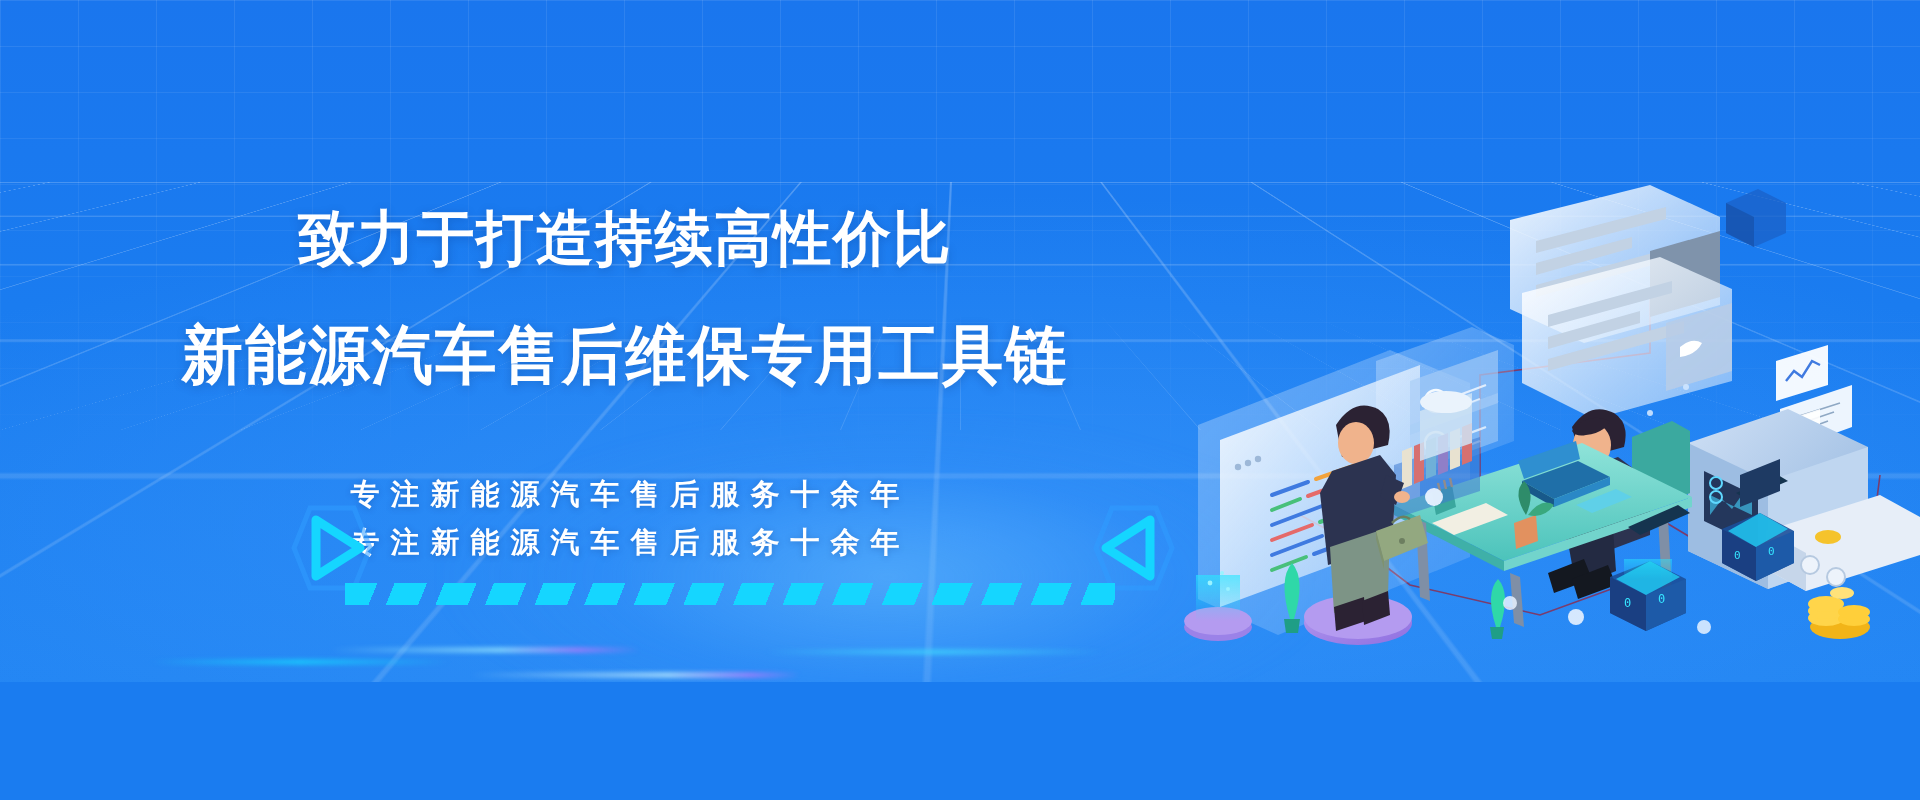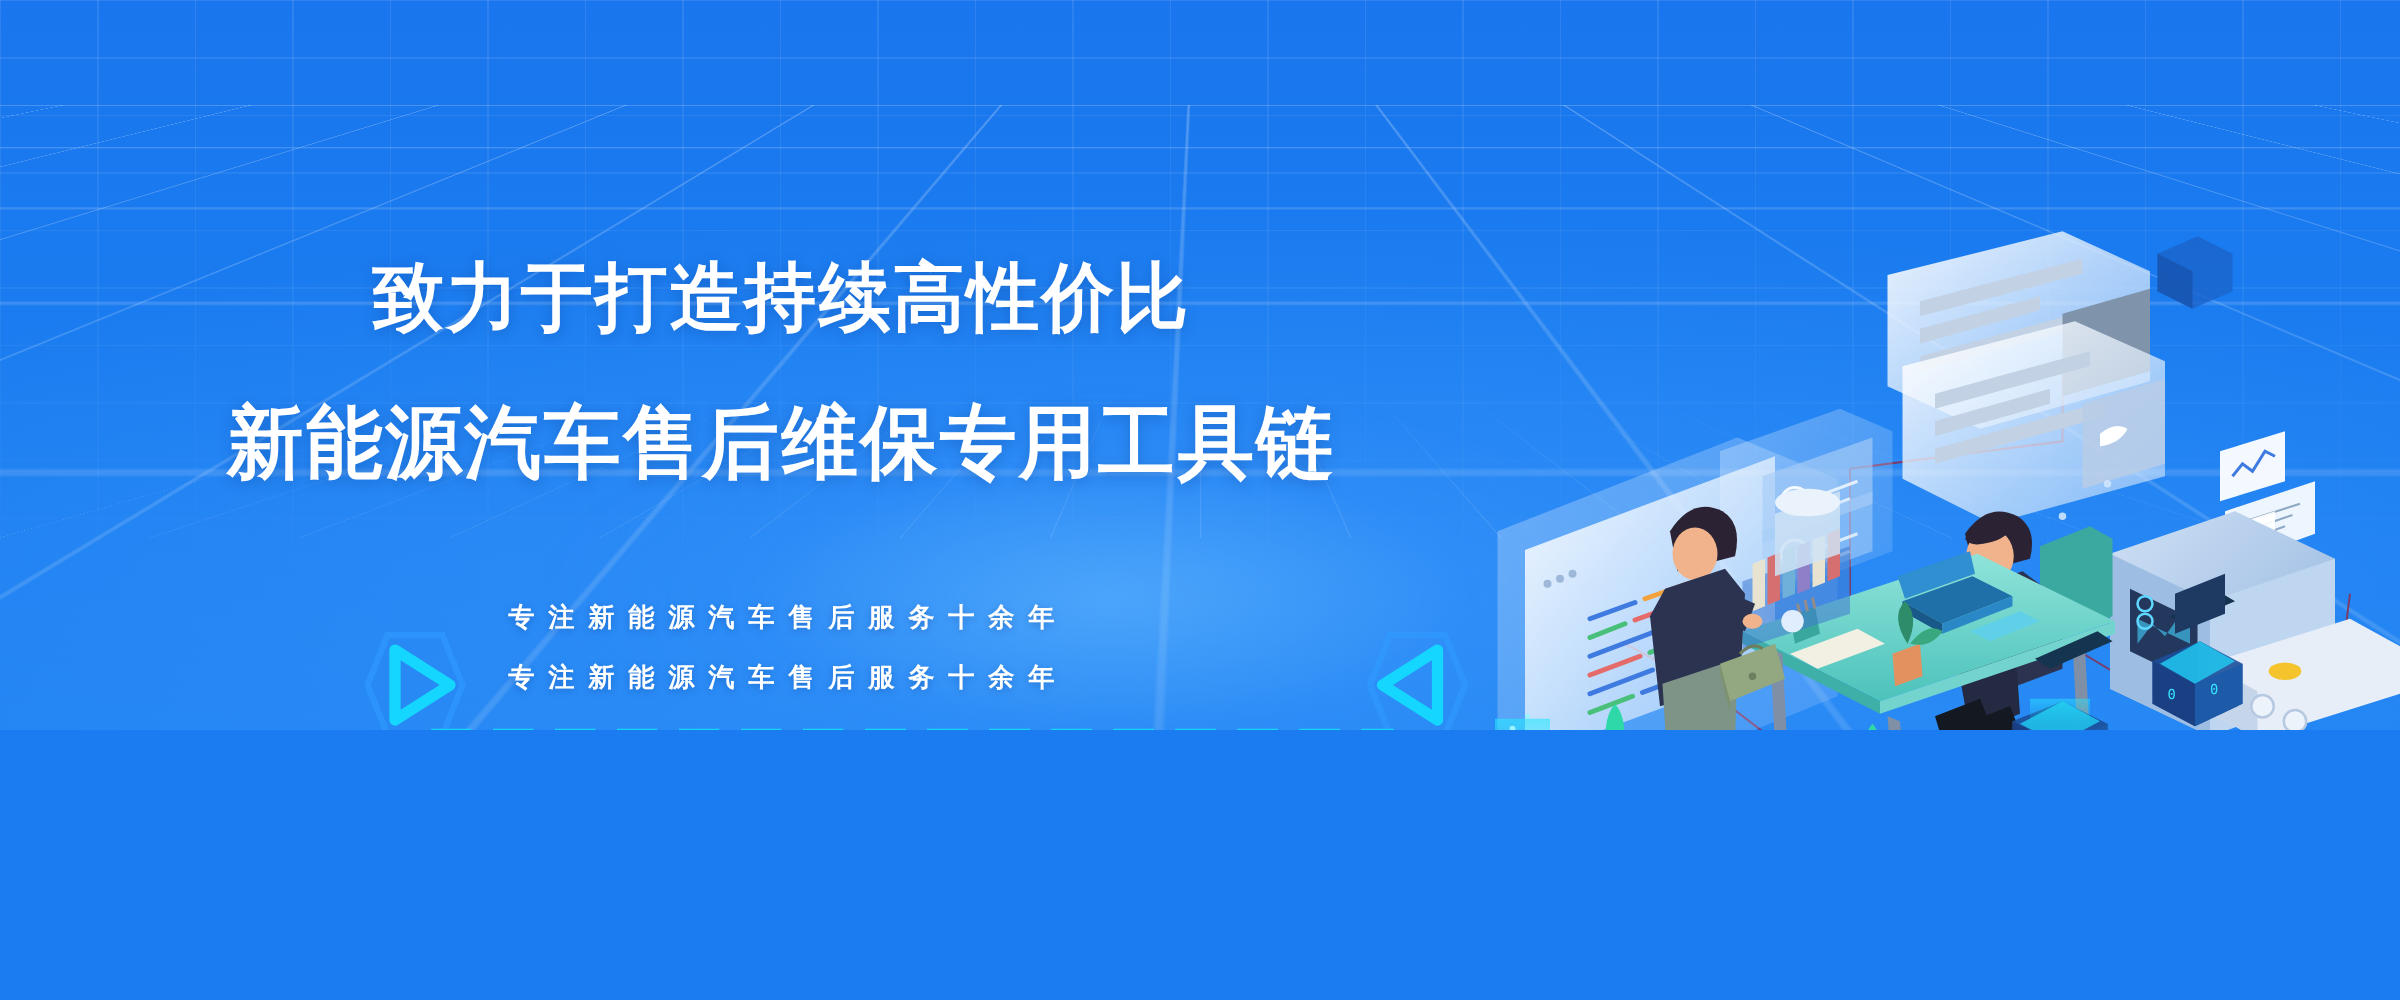--- a/index.html
+++ b/index.html
@@ -4,21 +4,21 @@
 <style>
   * { margin:0; padding:0; box-sizing:border-box; }
   html, body { width:1920px; height:800px; overflow:hidden; }
   body {
     font-family:"DejaVu Sans","Liberation Sans",sans-serif;
     background:#1a7cf0;
   }
 
   #banner{
     position:relative;
-    width:1920px; height:584px;
+    width:1920px; height:682px;
     overflow:hidden;
     background:
       radial-gradient(120% 90% at 50% 78%, rgba(70,160,255,.45) 0%, rgba(26,124,240,0) 55%),
       linear-gradient(180deg,#1a76ee 0%,#1a7cf0 45%,#2285f3 100%);
   }
 
   
   .grid-layer{ position:absolute; inset:0; pointer-events:none; }
 
   
@@ -85,21 +85,21 @@
     font-size:64px; line-height:70px;
     transform:scaleX(.96);
   }
 
   .subtitle-wrap{
     position:absolute; left:0; top:470px; width:1250px;
     text-align:center;
   }
   .subtitle{
     color:#ffffff;
-    font-size:21px;
+    font-size:29px;
     line-height:48px;
     letter-spacing:11px;
     font-weight:700;
     white-space:nowrap;
     text-indent:11px;
     text-shadow:0 1px 6px rgba(0,40,110,.28);
   }
 
   
   .arrow-badge{

